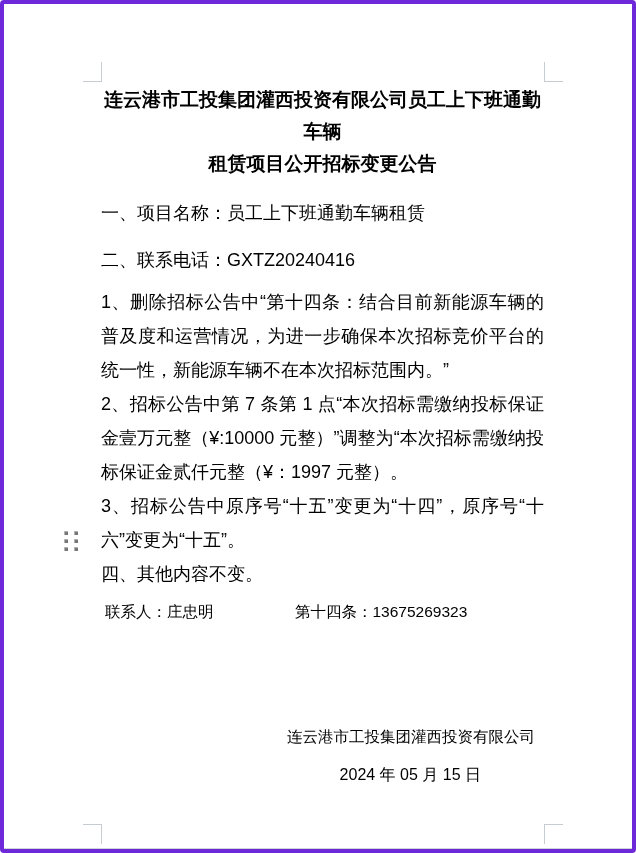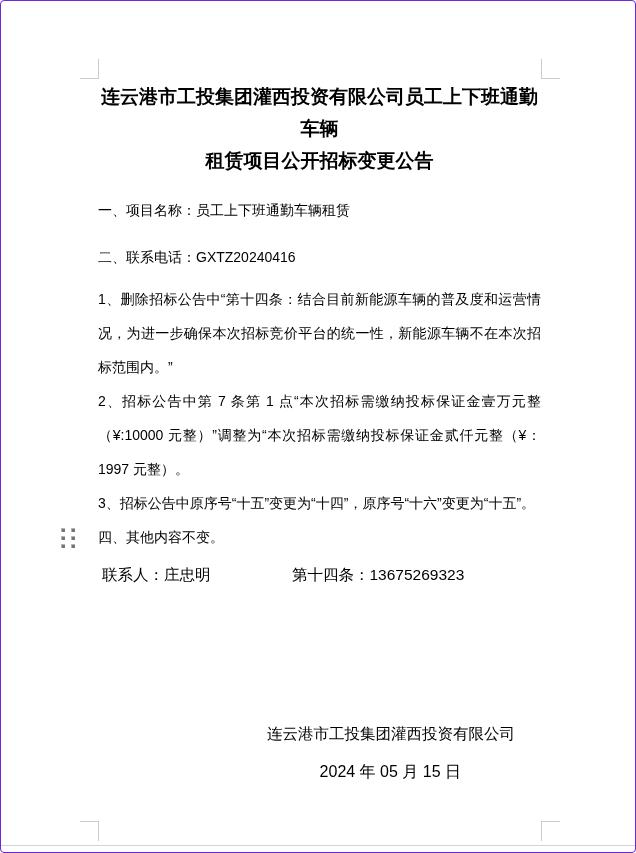--- a/index.html
+++ b/index.html
@@ -7,21 +7,21 @@
     padding: 0;
     background: #ffffff;
     font-family: "Liberation Sans", "DejaVu Sans", sans-serif;
   }
   .page {
     position: relative;
     width: 636px;
     height: 853px;
     box-sizing: border-box;
     background: #ffffff;
-    border: 1px solid #6d28d9;
+    border: 4px solid #6d28d9;
     border-radius: 4px;
     overflow: hidden;
     color: #000000;
   }
   
   .crop {
     position: absolute;
     width: 18px;
     height: 19px;
     border: 0 solid #c6ccd2;
@@ -61,39 +61,39 @@
     font-size: 19px;
     font-weight: 700;
     line-height: 32px;
     text-align: center;
     letter-spacing: 0;
   }
   .doc-title .tline { display: block; }
 
   .para {
     margin: 0;
-    font-size: 14px;
+    font-size: 18px;
     line-height: 34px;
     text-align: justify;
   }
   .para.mb13 { margin-bottom: 13px; }
   .para.mb8  { margin-bottom: 8px; }
   .para.mb2  { margin-bottom: 2px; }
 
   .contact-row {
     display: flex;
     font-size: 15.5px;
     line-height: 34px;
     margin: 4px;
   }
   .contact-person { width: 190px; }
 
   .signature {
     position: absolute;
-    left: 80px;
+    left: 97px;
     top: 716px;
     width: 443px;
   }
   .sig-company {
     margin: 0;
     font-size: 15.5px;
     line-height: 34px;
     text-align: right;
     padding-right: 9px;
   }

